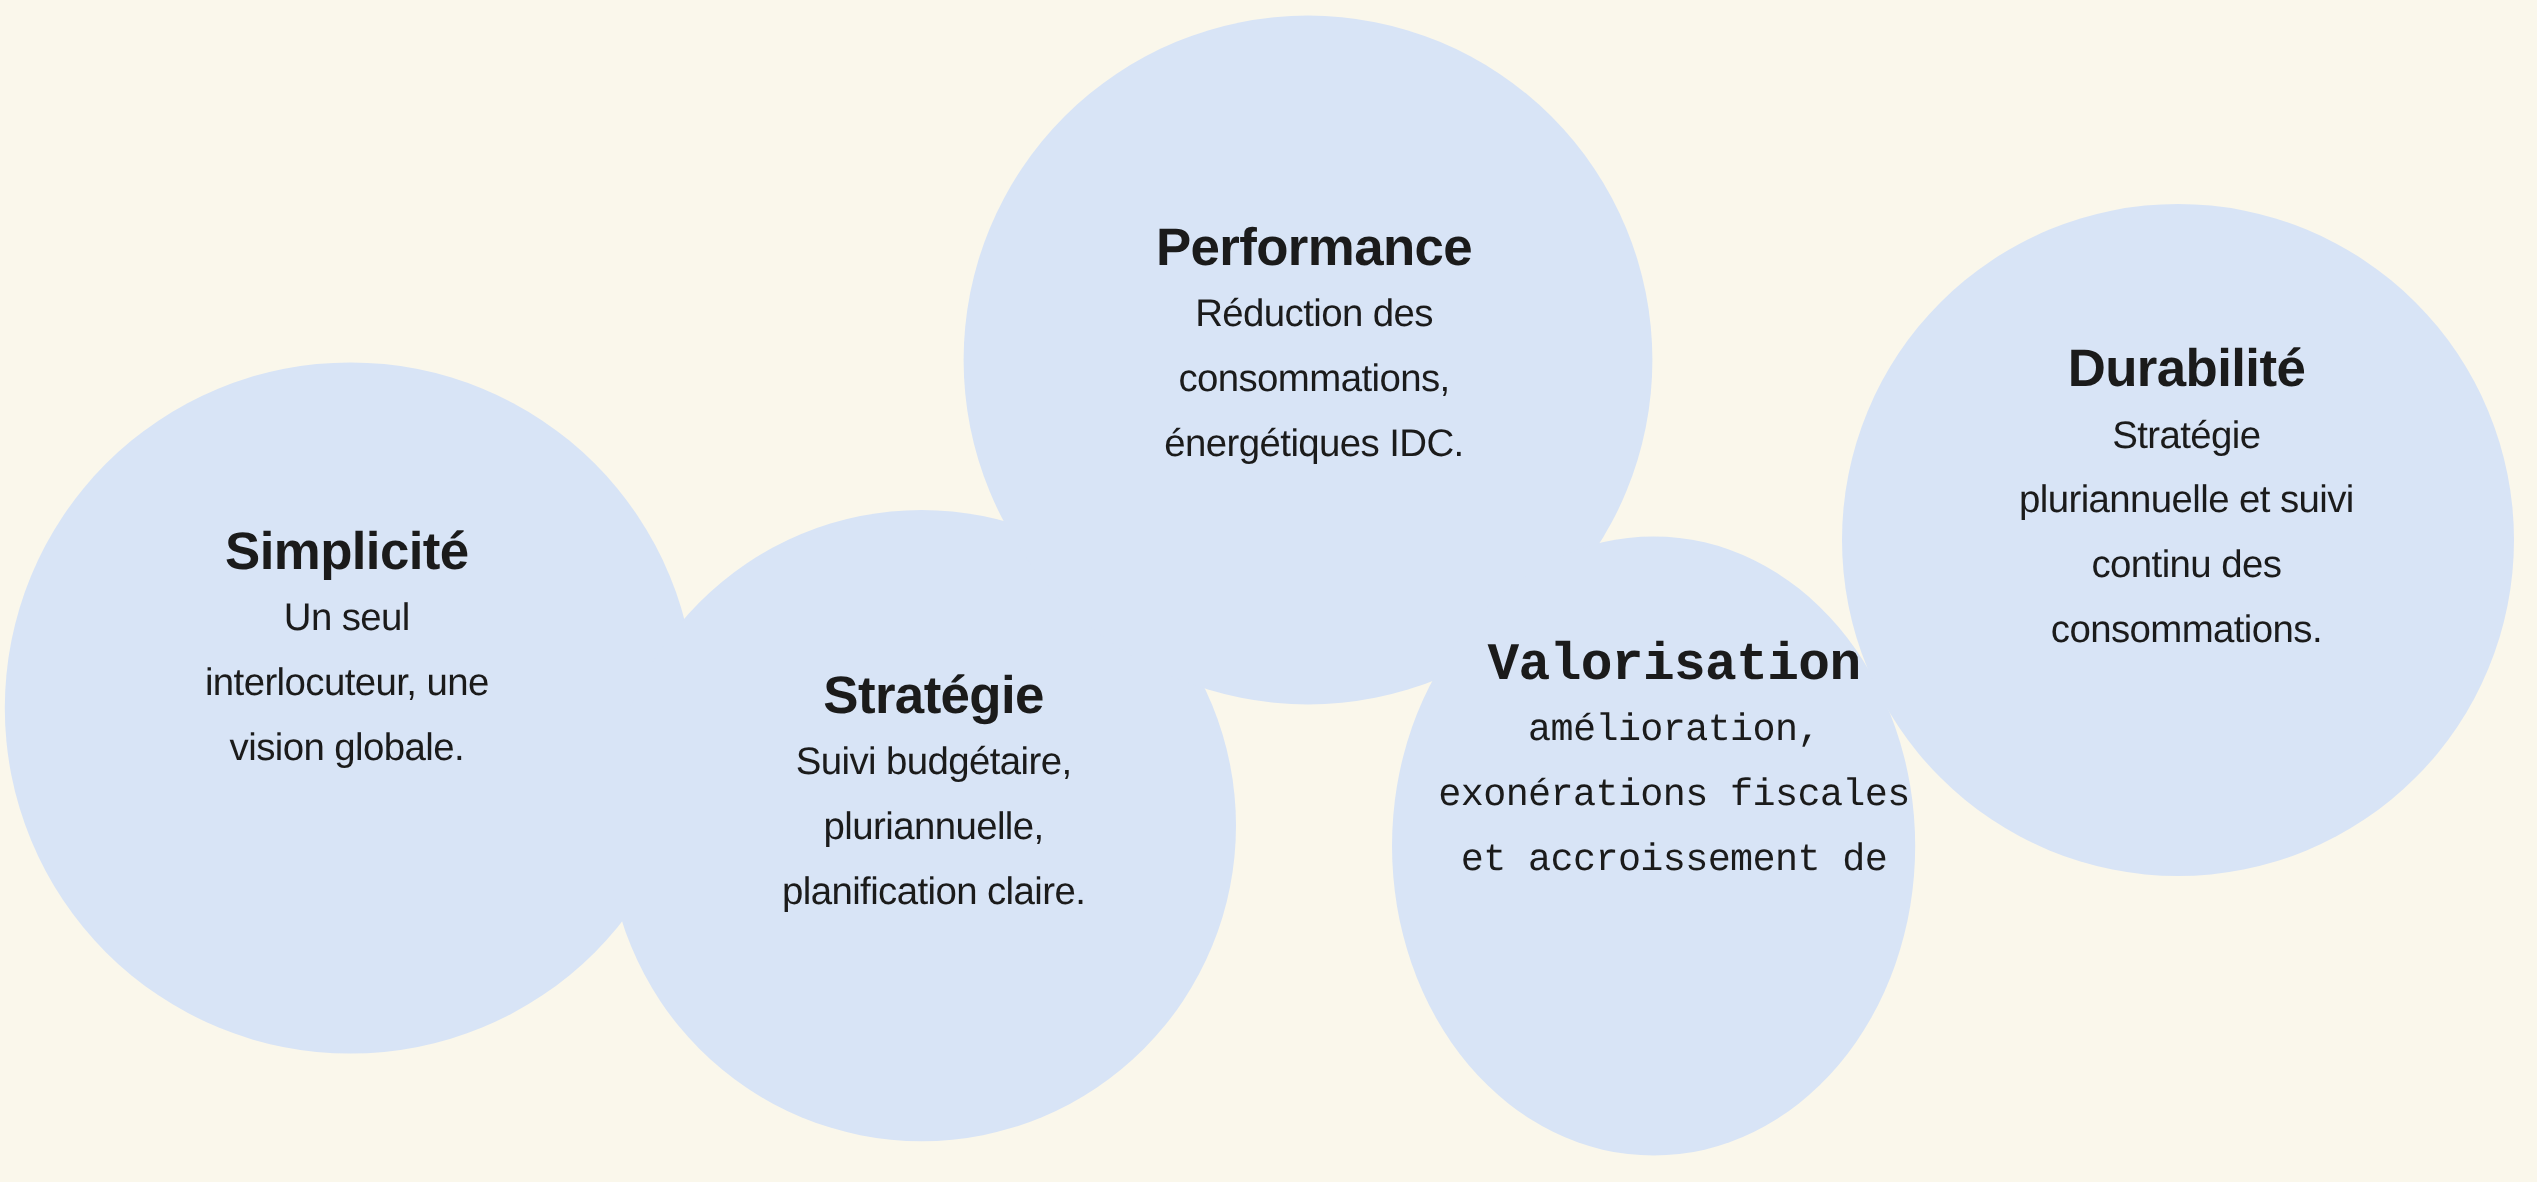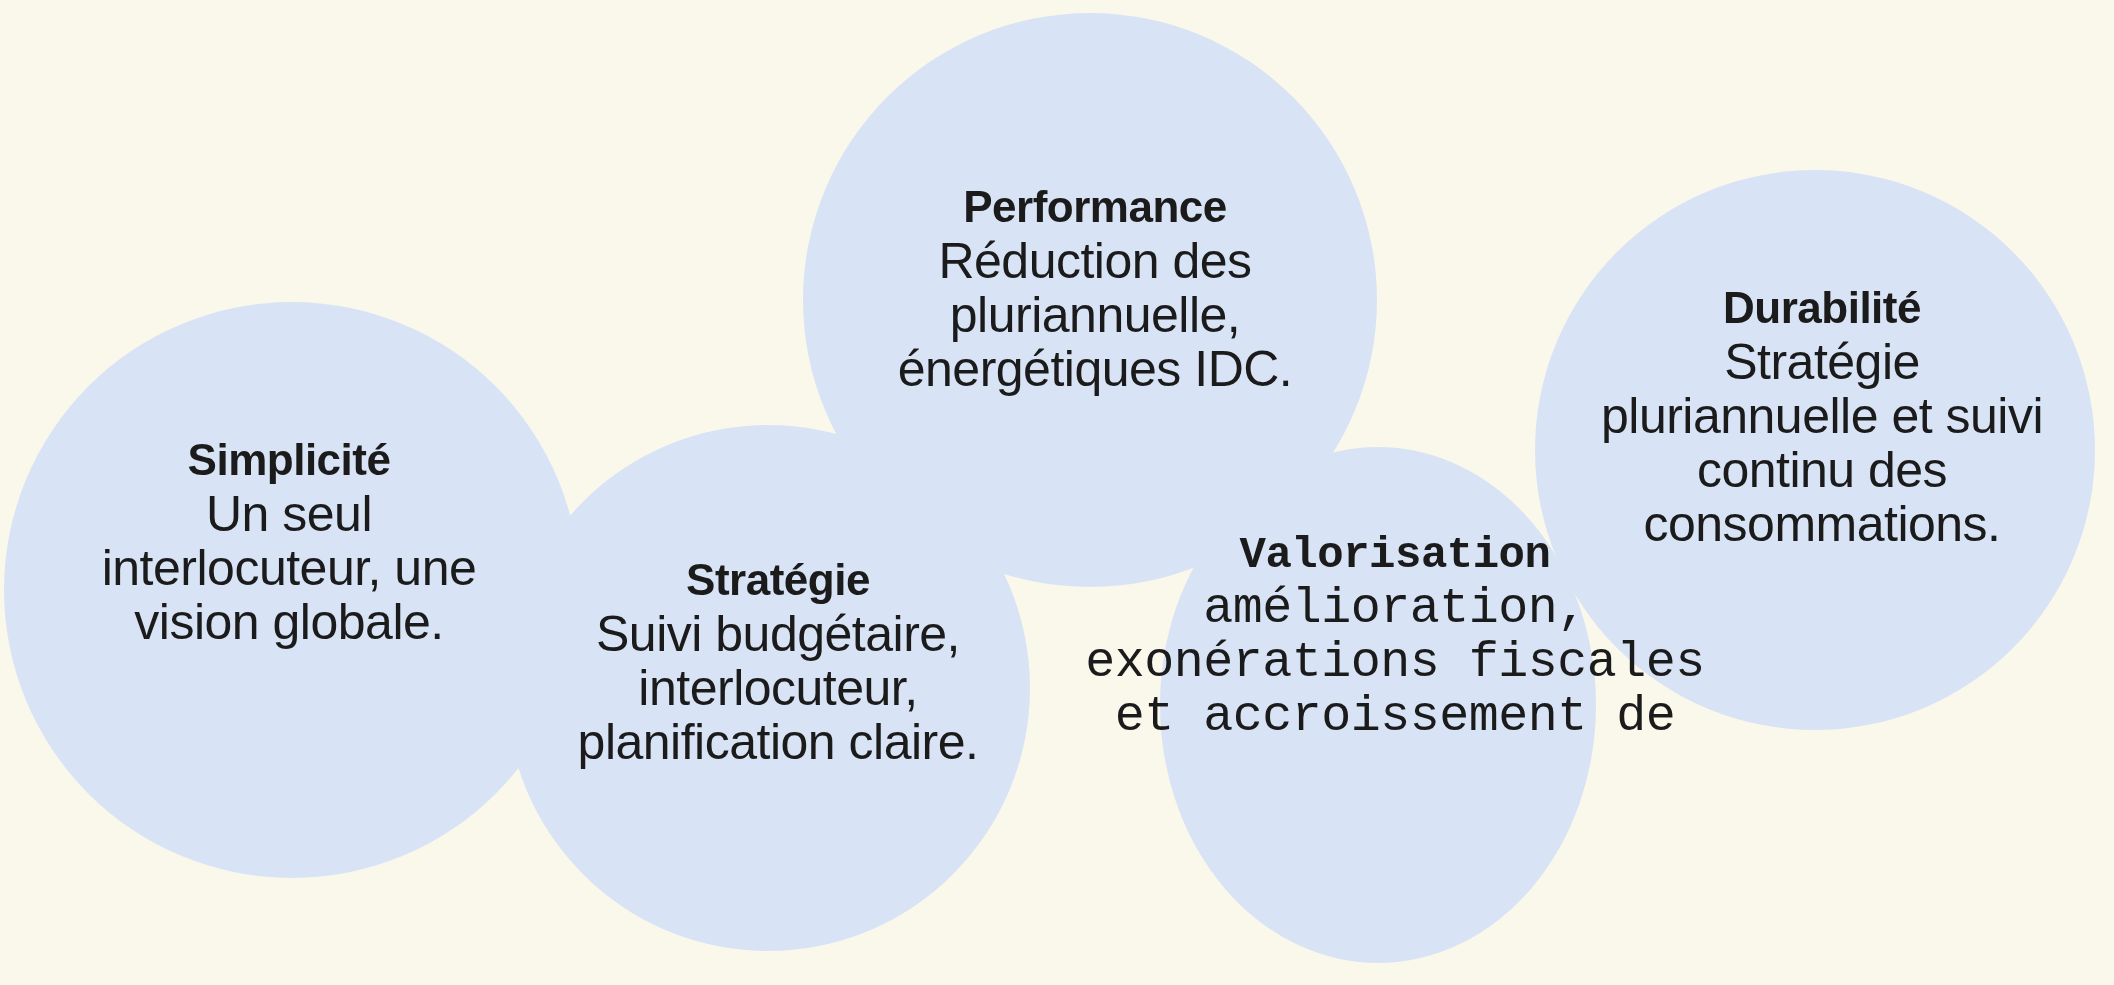--- a/index.html
+++ b/index.html
@@ -32,21 +32,21 @@
     z-index:2;
     letter-spacing:-0.5px;
   }
   .btitle{
     font-size:44px;
     font-weight:700;
     line-height:54px;
     white-space:nowrap;
   }
   .bline{
-    font-size:50px;
+    font-size:32px;
     font-weight:400;
     line-height:54px;
     white-space:nowrap;
   }
 </style>
 </head>
 <body>
 
 <div class="stage">
 
@@ -59,28 +59,28 @@
   <div class="btext" style="left:-31px; top:433px;">
     <div class="btitle">Simplicité</div>
     <div class="bline">Un seul</div>
     <div class="bline">interlocuteur, une</div>
     <div class="bline">vision globale.</div>
   </div>
 
   <div class="btext" style="left:458px; top:553px;">
     <div class="btitle">Stratégie</div>
     <div class="bline">Suivi budgétaire,</div>
-    <div class="bline">interlocuteur,</div>
+    <div class="bline">pluriannuelle,</div>
     <div class="bline">planification claire.</div>
   </div>
 
   <div class="btext" style="left:775px; top:180px;">
     <div class="btitle">Performance</div>
     <div class="bline">Réduction des</div>
-    <div class="bline">pluriannuelle,</div>
+    <div class="bline">consommations,</div>
     <div class="bline">énergétiques IDC.</div>
   </div>
 
   <div class="btext" style="left:1075px; top:528px;font-family:Liberation Mono, monospace;">
     <div class="btitle">Valorisation</div>
     <div class="bline">amélioration,</div>
     <div class="bline">exonérations fiscales</div>
     <div class="bline">et accroissement de</div>
   </div>
 

